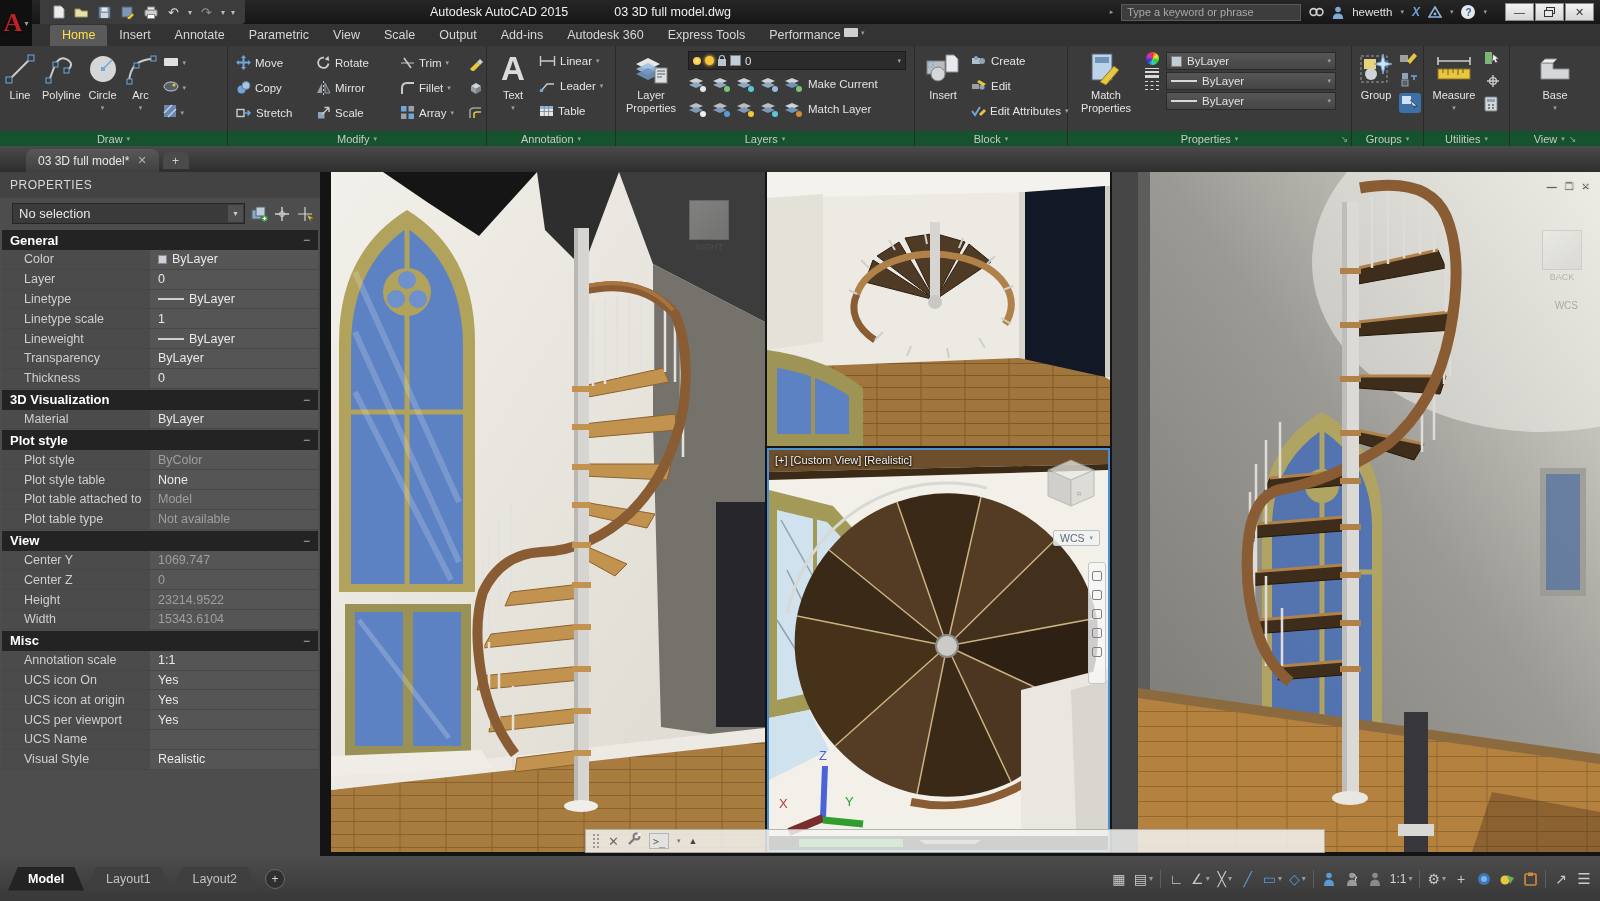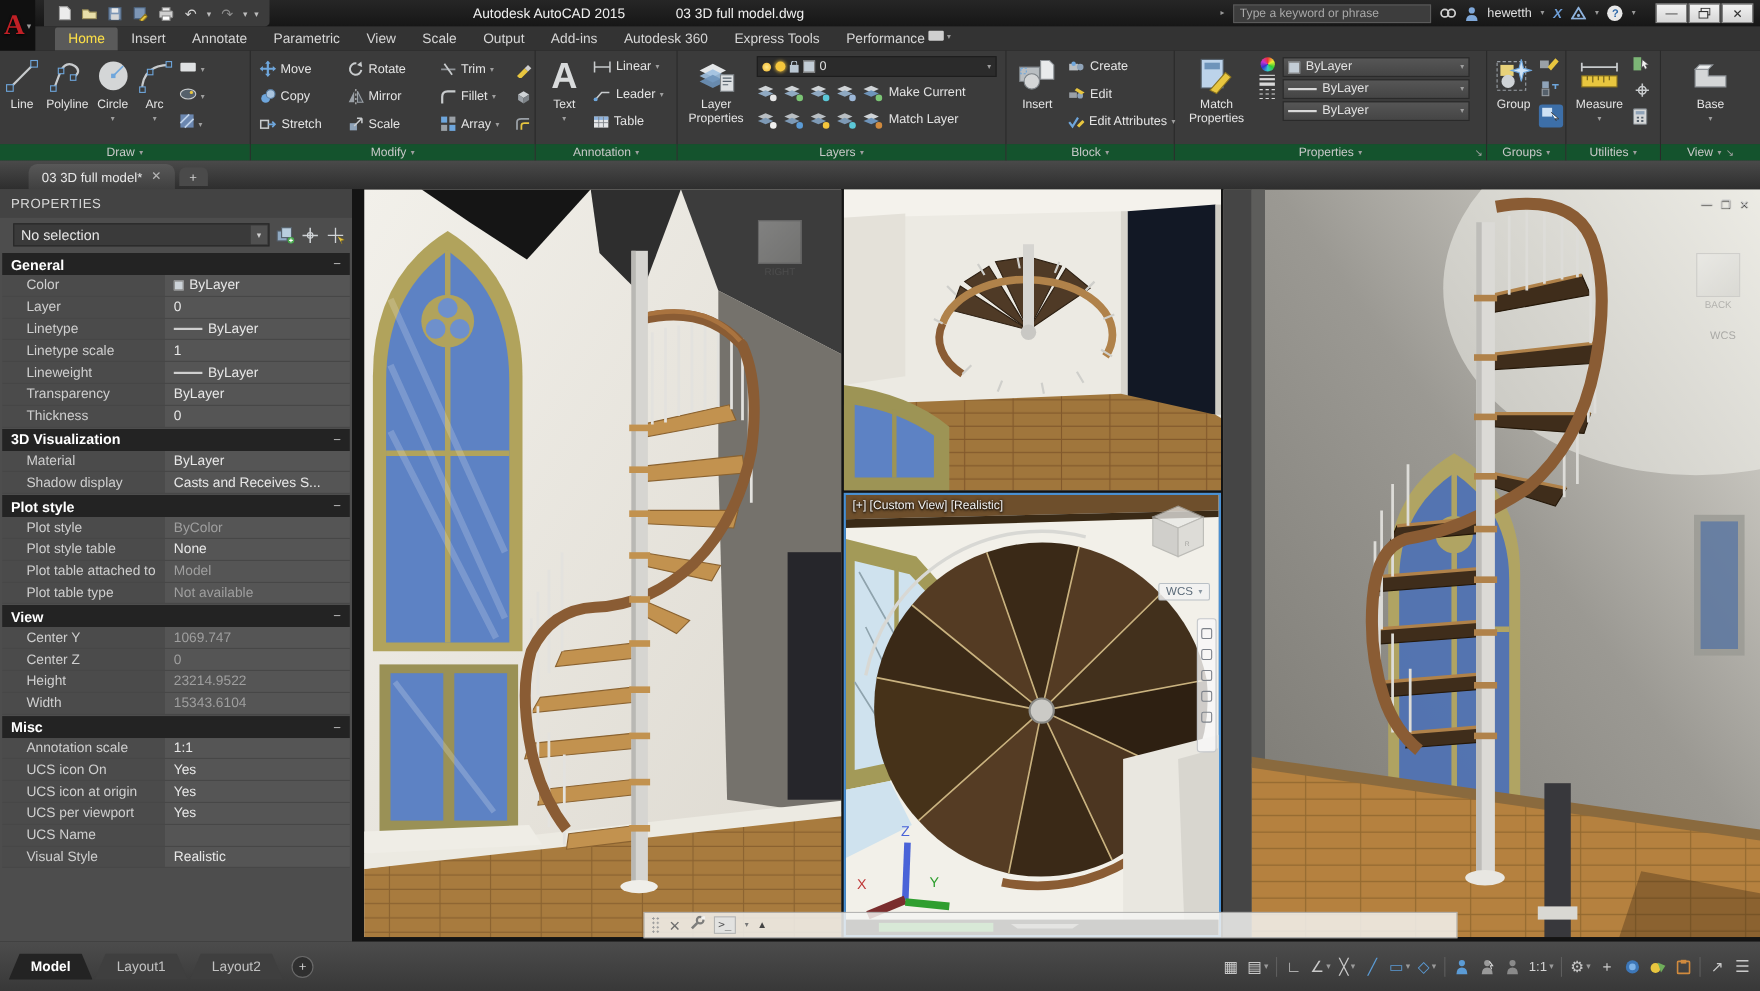--- a/index.html
+++ b/index.html
@@ -828,26 +828,20 @@
           </span>
         </div>
         <div class="psec-h">
           <span>3D Visualization</span>
           <span class="psec-min">−</span>
         </div>
         <div class="prow">
           <span class="plab">Material</span>
           <span class="pval">
             <span>ByLayer</span>
-          </span>
-        </div>
-        <div class="prow">
-          <span class="plab">Shadow display</span>
-          <span class="pval">
-            <span>Casts and Receives S...</span>
           </span>
         </div>
         <div class="psec-h">
           <span>Plot style</span>
           <span class="psec-min">−</span>
         </div>
         <div class="prow">
           <span class="plab">Plot style</span>
           <span class="pval dim">
             <span>ByColor</span>

